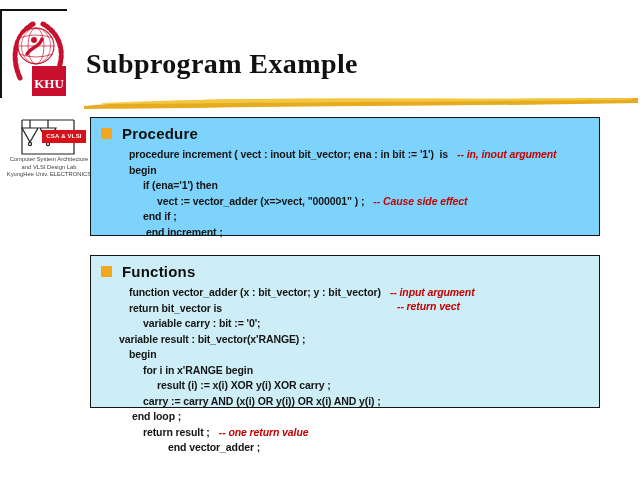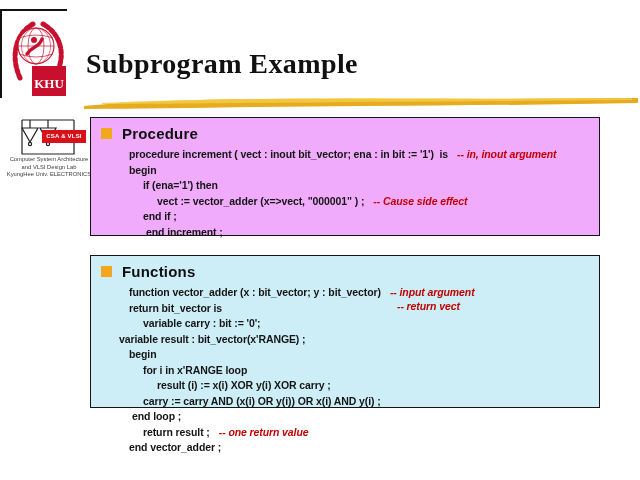--- a/index.html
+++ b/index.html
@@ -85,21 +85,21 @@
 
   <h1 class="page-title">Subprogram Example</h1>
 
   <svg class="brush" width="558" height="24" viewBox="0 0 558 24">
     <path d="M2,16 C80,9 200,8 320,9 C420,9.5 500,8 556,8 L556,13 C480,14.5 380,15.5 280,16
              C180,16.5 80,19 2,19 Z" fill="#E6AB1E"></path>
     <path d="M20,13 C120,8.5 260,8 400,8.5 C470,8.7 520,8.2 550,8.4 L550,10
              C460,10.8 300,11.5 160,13 C100,13.6 50,14 20,14 Z" fill="#F4CA45" opacity="0.85"></path>
   </svg>
 
-  <section class="code-box box-procedure" style="background: #f0abfc;">
+  <section class="code-box box-procedure" style="background: #7dd3fc;">
     <header class="box-header">
       <span class="bullet" style="background: rgb(242, 167, 30);"></span>
       <span class="box-heading">Procedure</span>
     </header>
     <div class="code">
         <div class="line" style="padding-left: 38px;"><span class="code-text">procedure increment ( vect : inout bit_vector; ena : in bit := '1')  is</span><span class="comment">-- in, inout argument</span></div>
         <div class="line" style="padding-left: 38px;"><span class="code-text">begin</span></div>
         <div class="line" style="padding-left: 52px;"><span class="code-text">if (ena='1') then</span></div>
         <div class="line" style="padding-left: 66px;"><span class="code-text">vect := vector_adder (x=&gt;vect, "000001" ) ;</span><span class="comment">-- Cause side effect</span></div>
         <div class="line" style="padding-left: 52px;"><span class="code-text">end if ;</span></div>
@@ -111,22 +111,22 @@
     <header class="box-header">
       <span class="bullet" style="background: rgb(242, 167, 30);"></span>
       <span class="box-heading">Functions</span>
     </header>
     <div class="code">
         <div class="line" style="padding-left: 38px;"><span class="code-text">function vector_adder (x : bit_vector; y : bit_vector)</span><span class="comment">-- input argument</span></div>
         <div class="line" style="padding-left: 38px;"><span class="code-text">return bit_vector is</span><span class="comment abs" style="left: 306px;">-- return vect</span></div>
         <div class="line" style="padding-left: 52px;"><span class="code-text">variable carry : bit := '0';</span></div>
         <div class="line" style="padding-left: 28px;"><span class="code-text">variable result : bit_vector(x'RANGE) ;</span></div>
         <div class="line" style="padding-left: 38px;"><span class="code-text">begin</span></div>
-        <div class="line" style="padding-left: 52px;"><span class="code-text">for i in x'RANGE loop</span></div>
+        <div class="line" style="padding-left: 52px;"><span class="code-text">for i in x'RANGE begin</span></div>
         <div class="line" style="padding-left: 66px;"><span class="code-text">result (i) := x(i) XOR y(i) XOR carry ;</span></div>
         <div class="line" style="padding-left: 52px;"><span class="code-text">carry := carry AND (x(i) OR y(i)) OR x(i) AND y(i) ;</span></div>
         <div class="line" style="padding-left: 41px;"><span class="code-text">end loop ;</span></div>
         <div class="line" style="padding-left: 52px;"><span class="code-text">return result ;</span><span class="comment">-- one return value</span></div>
-        <div class="line" style="padding-left: 38px;"><span class="code-text">end vector_adder ;</span></div>
+        <div class="line" style="padding-left: 38px; margin-left: 39px;"><span class="code-text">end vector_adder ;</span></div>
       </div>
   </section>
 
 </div>
 
 </body></html>

